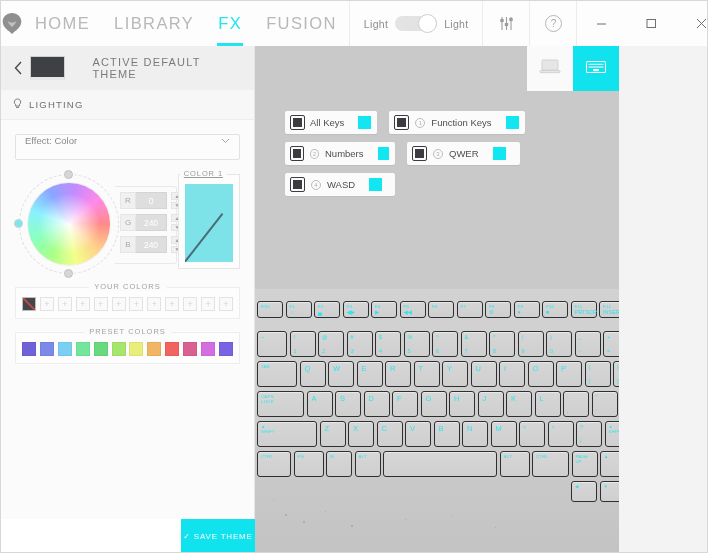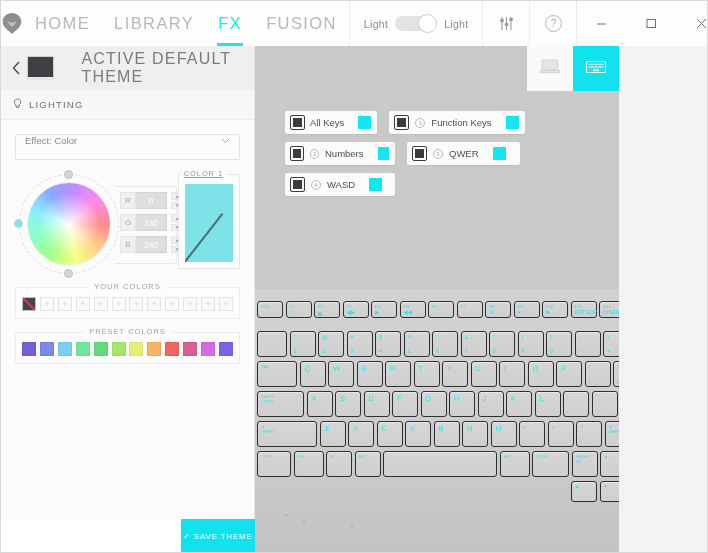--- a/index.html
+++ b/index.html
@@ -79,21 +79,21 @@
     display: flex; align-items: center; padding: 0 10px;
   }
   #backchev { width: 16px; color: #4b4b4b; font-size: 17px; cursor: pointer;
               display:flex; align-items:center; justify-content:center;}
   #themethumb {
     width: 36px; height: 24px; background: #3f4044;
     border: 1px solid #cfcfcf; border-bottom: 3px solid #e6e6e6;
     margin-left: 4px; border-radius: 1px;
   }
   #themename {
-    margin-left: 27px; font-size: 16px; letter-spacing: 1.2px;
+    margin-left: 27px; font-size: 11px; letter-spacing: 1.2px;
     color: #7b7b7b;
   }
   #lightingbar {
     height: 30px; background: #f7f7f7;
     display: flex; align-items: center; padding: 0 12px;
     border-bottom: 1px solid #ededed;
   }
   #lightinglabel {
     font-size: 9.5px; letter-spacing: 1.2px; color: #6f6f6f; margin-left: 7px;
   }

